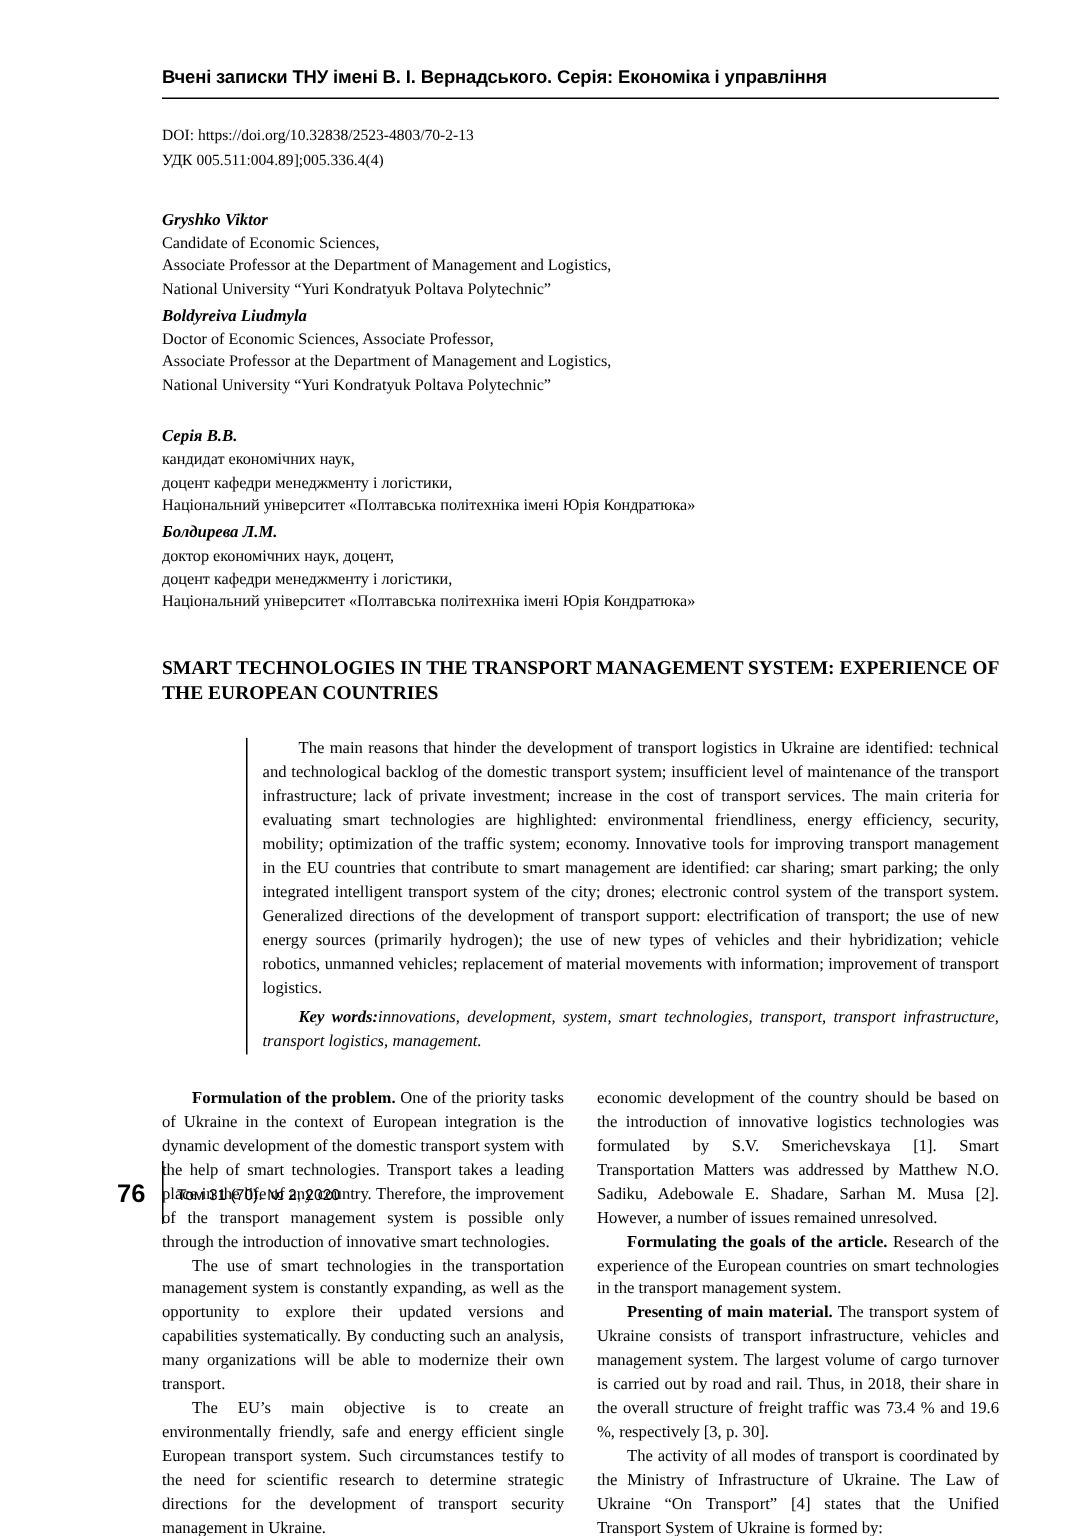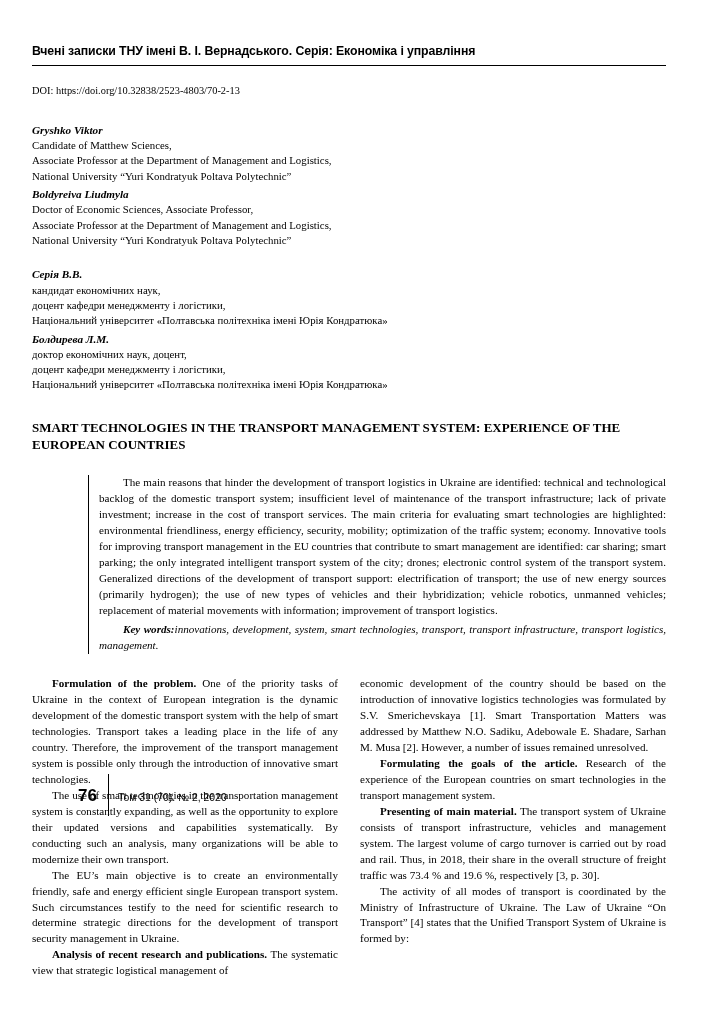--- a/index.html
+++ b/index.html
@@ -13,21 +13,21 @@
     font-family: "Liberation Serif", serif;
     color: #000;
     position: relative;
     overflow: hidden;
   }
   .page {
     position: relative;
     width: 724px;
     height: 848px;
     box-sizing: border-box;
-    padding: 44px 58px 0 32px;
+    padding: 44px 58px 0 108px;
   }
   
   .running-head {
     font-family: "Liberation Sans", sans-serif;
     font-weight: bold;
     font-size: 12.3px;
     letter-spacing: -0.1px;
     padding-bottom: 7px;
     border-bottom: 1.6px solid #000;
     margin-bottom: 17px;
@@ -132,26 +132,27 @@
 </style>
 </head>
 <body>
 
 <div class="page">
 
   <div class="running-head">Вчені записки ТНУ імені В. І. Вернадського. Серія: Економіка і управління</div>
 
   <div class="doi-block">
     <div>DOI: https://doi.org/10.32838/2523-4803/70-2-13</div>
+    <div>УДК 005.511:004.89];005.336.4(4)</div>
   </div>
 
   <div>
     <div class="author-group">
       <div class="author-name">Gryshko Viktor</div>
-      <div class="author-line">Candidate of Matthew Sciences,</div>
+      <div class="author-line">Candidate of Economic Sciences,</div>
       <div class="author-line">Associate Professor at the Department of Management and Logistics,</div>
       <div class="author-line">National University “Yuri Kondratyuk Poltava Polytechnic”</div>
     </div>
     <div class="author-group">
       <div class="author-name">Boldyreiva Liudmyla</div>
       <div class="author-line">Doctor of Economic Sciences, Associate Professor,</div>
       <div class="author-line">Associate Professor at the Department of Management and Logistics,</div>
       <div class="author-line">National University “Yuri Kondratyuk Poltava Polytechnic”</div>
     </div>
   </div>

